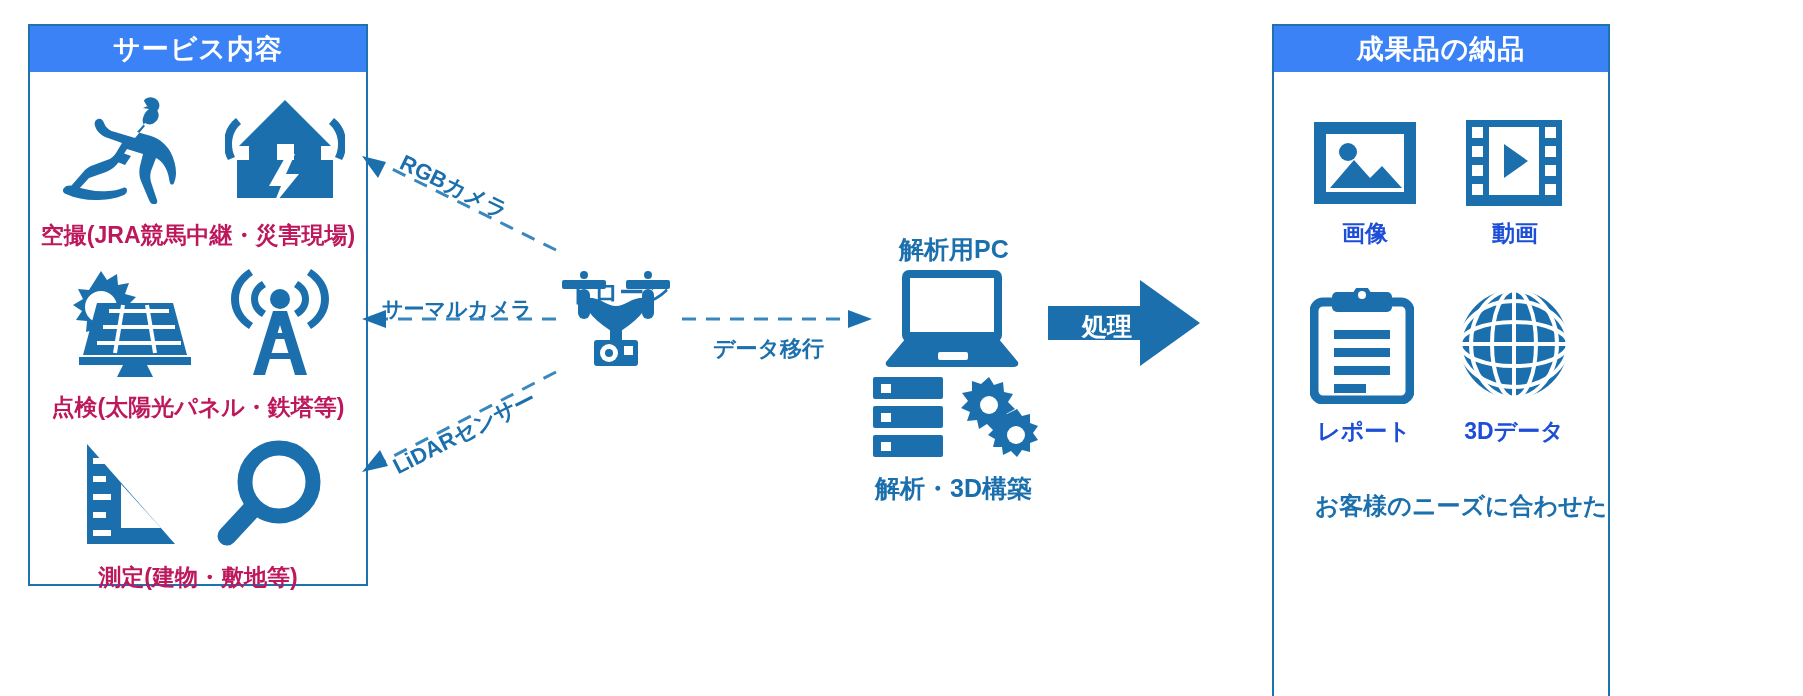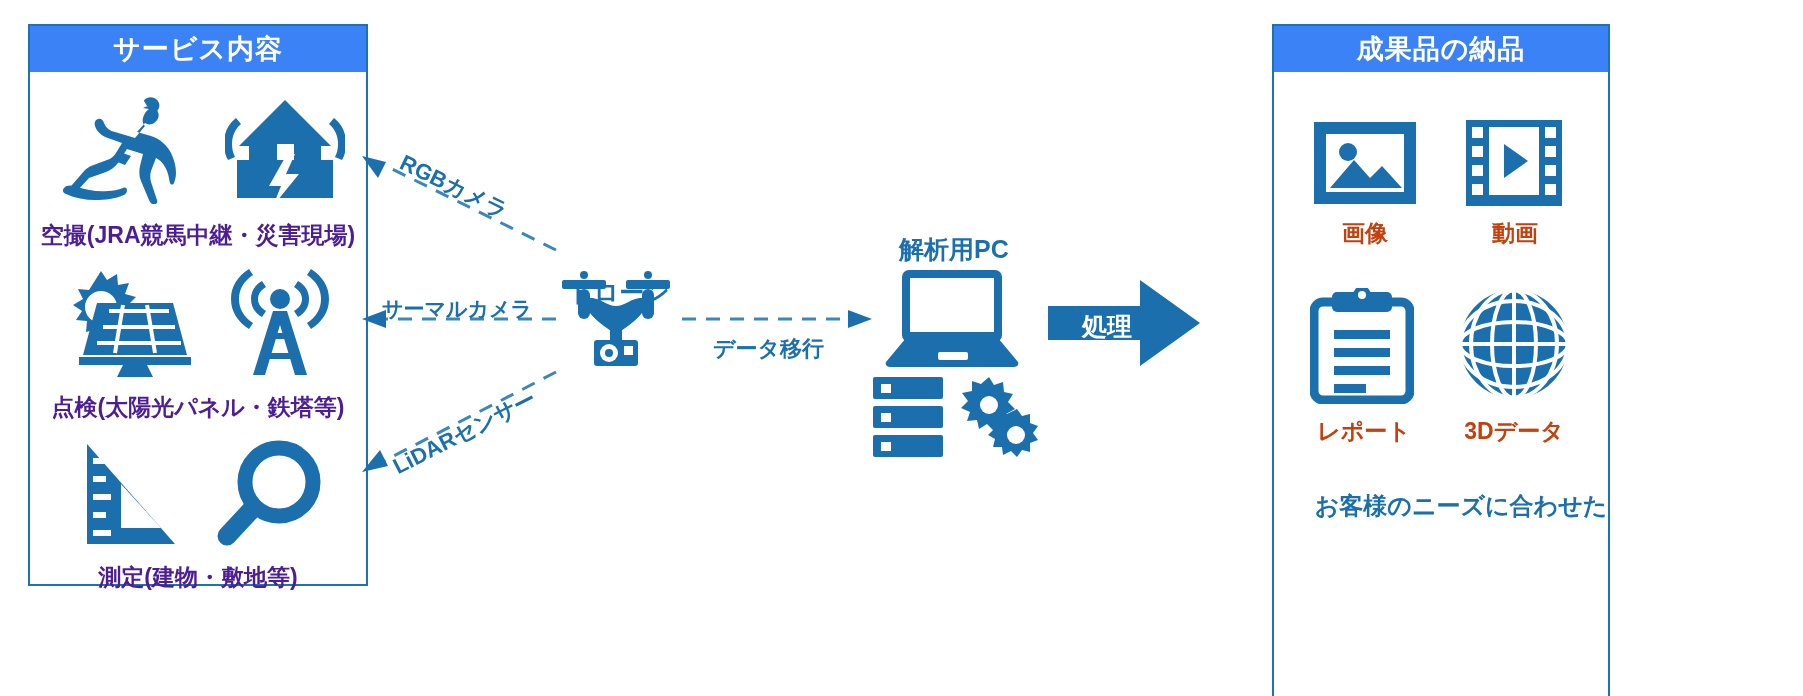--- a/index.html
+++ b/index.html
@@ -10,35 +10,35 @@
   
   .panel{position:absolute;background:#ffffff;border:2px solid #1d72b0;box-sizing:border-box;}
   .panel-header{position:absolute;left:0;top:0;right:0;height:46px;background:#3b82f6;
                 color:#ffffff;font-size:27px;font-weight:bold;display:flex;align-items:center;
                 justify-content:center;letter-spacing:1px;}
   .panel-body{position:absolute;left:0;top:46px;right:0;bottom:0;}
 
   #left-panel{left:28px;top:24px;width:340px;height:562px;}
   #right-panel{left:1272px;top:24px;width:338px;height:690px;text-decoration:underline;}
 
-  .row-label{position:absolute;width:100%;text-align:center;color:#4c1d95;
+  .row-label{position:absolute;width:100%;text-align:center;color:#be185d;
              font-weight:bold;font-size:23px;white-space:nowrap;}
 
   .icon-pair{position:absolute;width:100%;display:flex;justify-content:center;
              align-items:flex-end;gap:34px;}
 
   svg{display:block;}
 
   
   .mid-text{position:absolute;color:#1b6fad;font-weight:bold;white-space:nowrap;}
 
   .arrow-wrap{position:absolute;}
 
   
-  .grid-label{position:absolute;color:#c2410c;font-weight:bold;font-size:23px;
+  .grid-label{position:absolute;color:#1d4ed8;font-weight:bold;font-size:23px;
               text-align:center;white-space:nowrap;}
 
   .footer-note{position:absolute;left:0;right:0;color:#1b6fad;font-weight:bold;
                font-size:24px;text-align:center;line-height:1.35;}
 
   .proc-label{position:absolute;color:#ffffff;font-weight:bold;font-size:25px;
               white-space:nowrap;}
 </style>
 </head>
 <body>
@@ -232,20 +232,21 @@
       <svg width="80" height="86" viewBox="0 0 80 86">
         <g fill="#1b6fad">
           <path d="M30 2l5 8 9-3 1 10 9 2-5 8 7 7-9 5 2 9-10-1-4 9-7-7-8 5-2-9-10 1 3-9-9-4 7-7-6-8 10-2 0-10 9 3z"></path>
           <circle cx="30" cy="30" r="9" fill="#ffffff"></circle>
           <path d="M58 34l5 7 8-2 0 9 8 3-5 7 5 7-8 3 0 9-8-2-5 7-6-6-8 4-1-8-9 0 2-8-7-4 6-6-5-7 9-2 1-9 8 3z"></path>
           <circle cx="57" cy="60" r="9" fill="#ffffff"></circle>
         </g>
       </svg>
     </span>
   </div>
+  <div class="mid-text" style="left:875px;top:472px;font-size:25px;">解析・3D構築</div>
 
   <span style="position:absolute;left:1048px;top:280px;">
     <svg width="152" height="86" viewBox="0 0 152 86">
       <path d="M0 26 L92 26 L92 0 L152 43 L92 86 L92 60 L0 60 Z" fill="#1b6fad"></path>
     </svg>
   </span>
   <div class="proc-label" style="left:1082px;top:310px;">処理</div>
 
   <div class="panel" id="right-panel">
     <div class="panel-header">成果品の納品</div>

